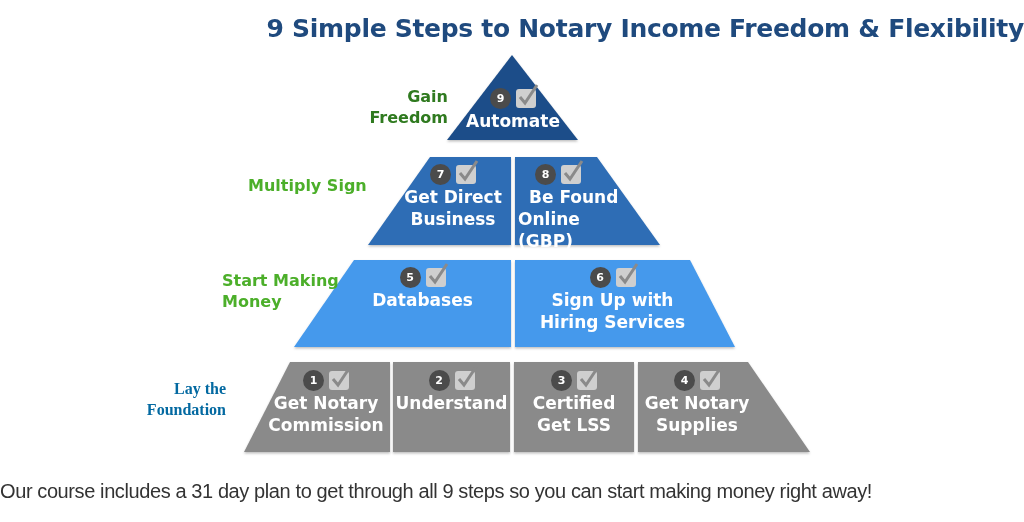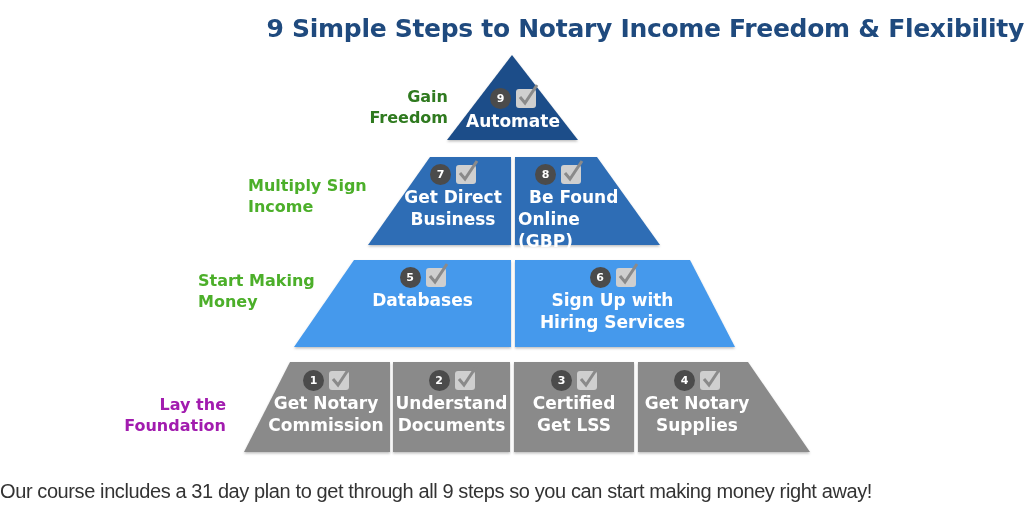--- a/index.html
+++ b/index.html
@@ -39,27 +39,26 @@
   <rect x="514" y="362" width="120" height="90" fill="#8a8a8a" filter="url(#sh)"></rect>
   <polygon points="638,362 748,362 810,452 638,452" fill="#8a8a8a" filter="url(#sh)"></polygon>
 </svg>
 
 <div class="tier-label" style="left:340px; top:86px; width:108px; color:#2f7a1f;">
   <div>Gain</div>
   <div>Freedom</div>
 </div>
 <div class="tier-label" style="left:248px; top:175px; width:150px; text-align:left; color:#4caf2a;">
   <div>Multiply Sign</div>
-  <div>Income</div>
 </div>
-<div class="tier-label" style="left:198px; top:270px; width:130px; text-align:left; color:#4caf2a;">
+<div class="tier-label" style="left:222px; top:270px; width:130px; text-align:left; color:#4caf2a;">
   <div>Start Making</div>
   <div>Money</div>
 </div>
-<div class="tier-label" style="left:100px; top:394px; width:126px; color:#a21caf;">
+<div class="tier-label" style="left:100px; top:378px; width:126px; color:#0369a1;font-family:Liberation Serif, serif;">
   <div>Lay the</div>
   <div>Foundation</div>
 </div>
 
 <div class="block" style="left:452px; top:86px; width:122px;">
   <div class="badge-row">
     <div class="num">9</div>
     <div class="chk">
         <svg width="26" height="28">
           <path d="M5 16 L10 22 L22 4" stroke="#8a8a8a" stroke-width="3" fill="none"></path>
@@ -136,21 +135,20 @@
 <div class="block" style="left:393px; top:368px; width:117px;">
   <div class="badge-row">
     <div class="num">2</div>
     <div class="chk">
         <svg width="26" height="28">
           <path d="M5 16 L10 22 L22 4" stroke="#8a8a8a" stroke-width="3" fill="none"></path>
         </svg>
       </div>
   </div>
   <div>Understand</div>
-  <div>Documents</div>
 </div>
 
 <div class="block" style="left:514px; top:368px; width:120px;">
   <div class="badge-row">
     <div class="num">3</div>
     <div class="chk">
         <svg width="26" height="28">
           <path d="M5 16 L10 22 L22 4" stroke="#8a8a8a" stroke-width="3" fill="none"></path>
         </svg>
       </div>

